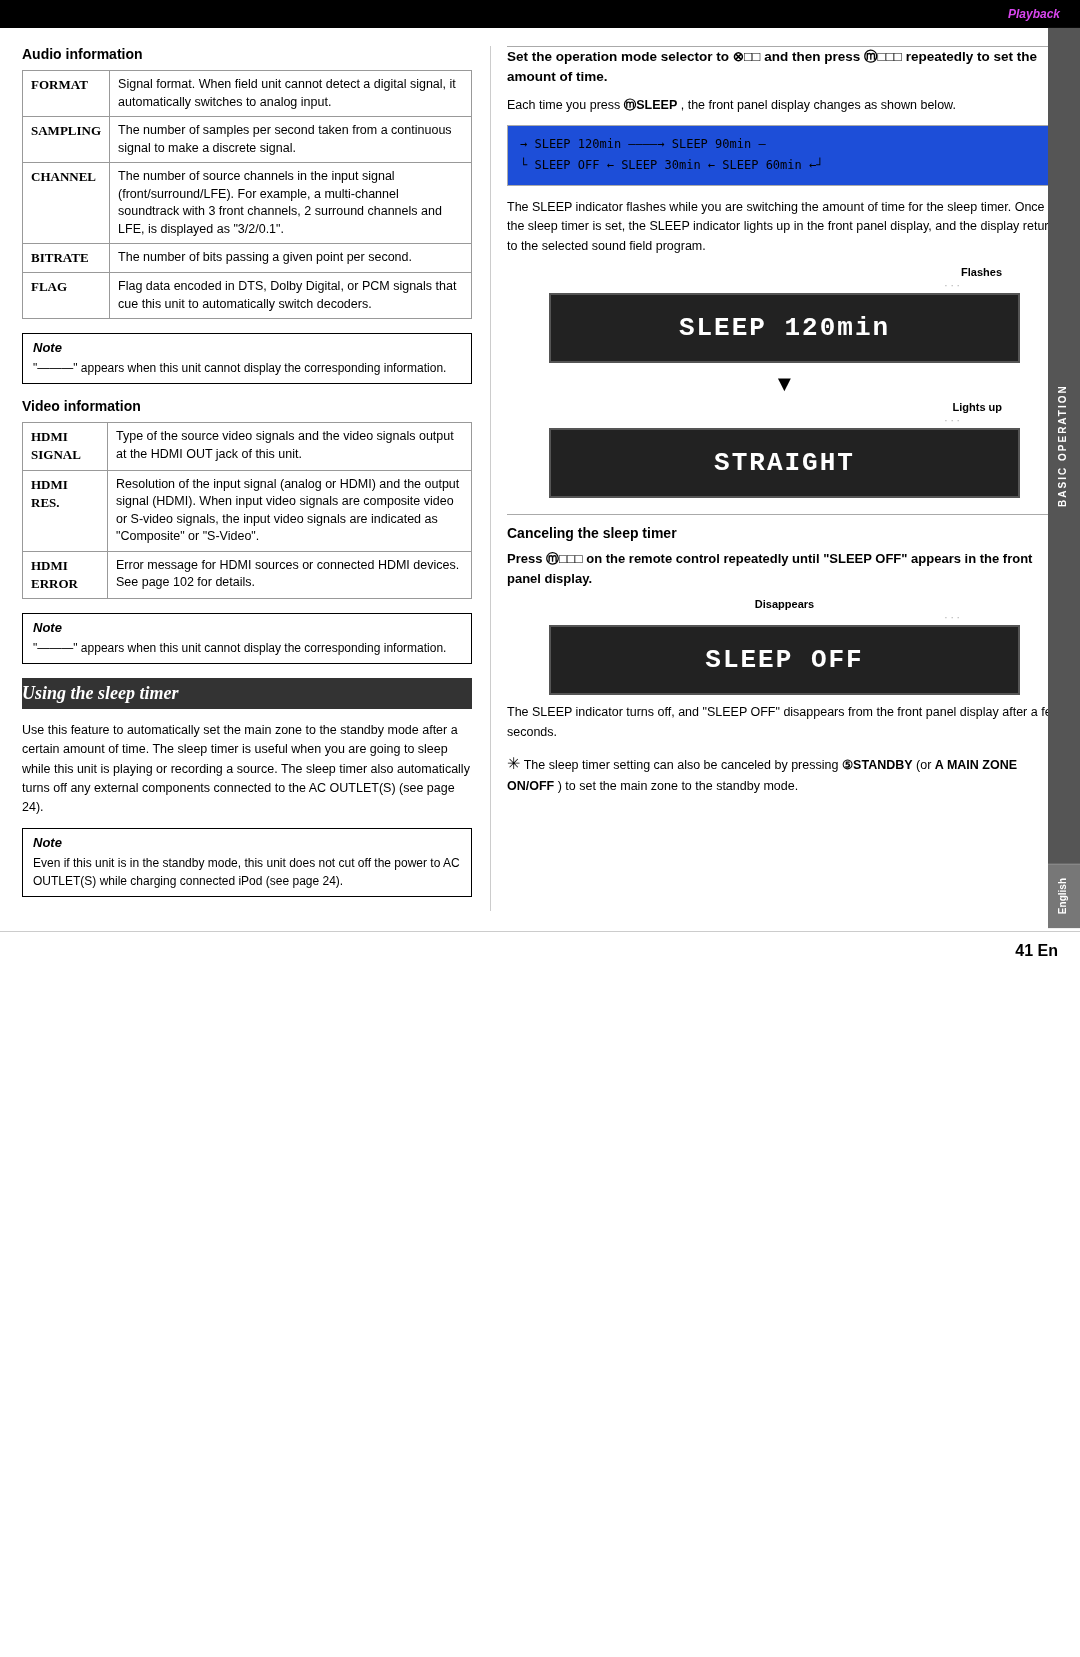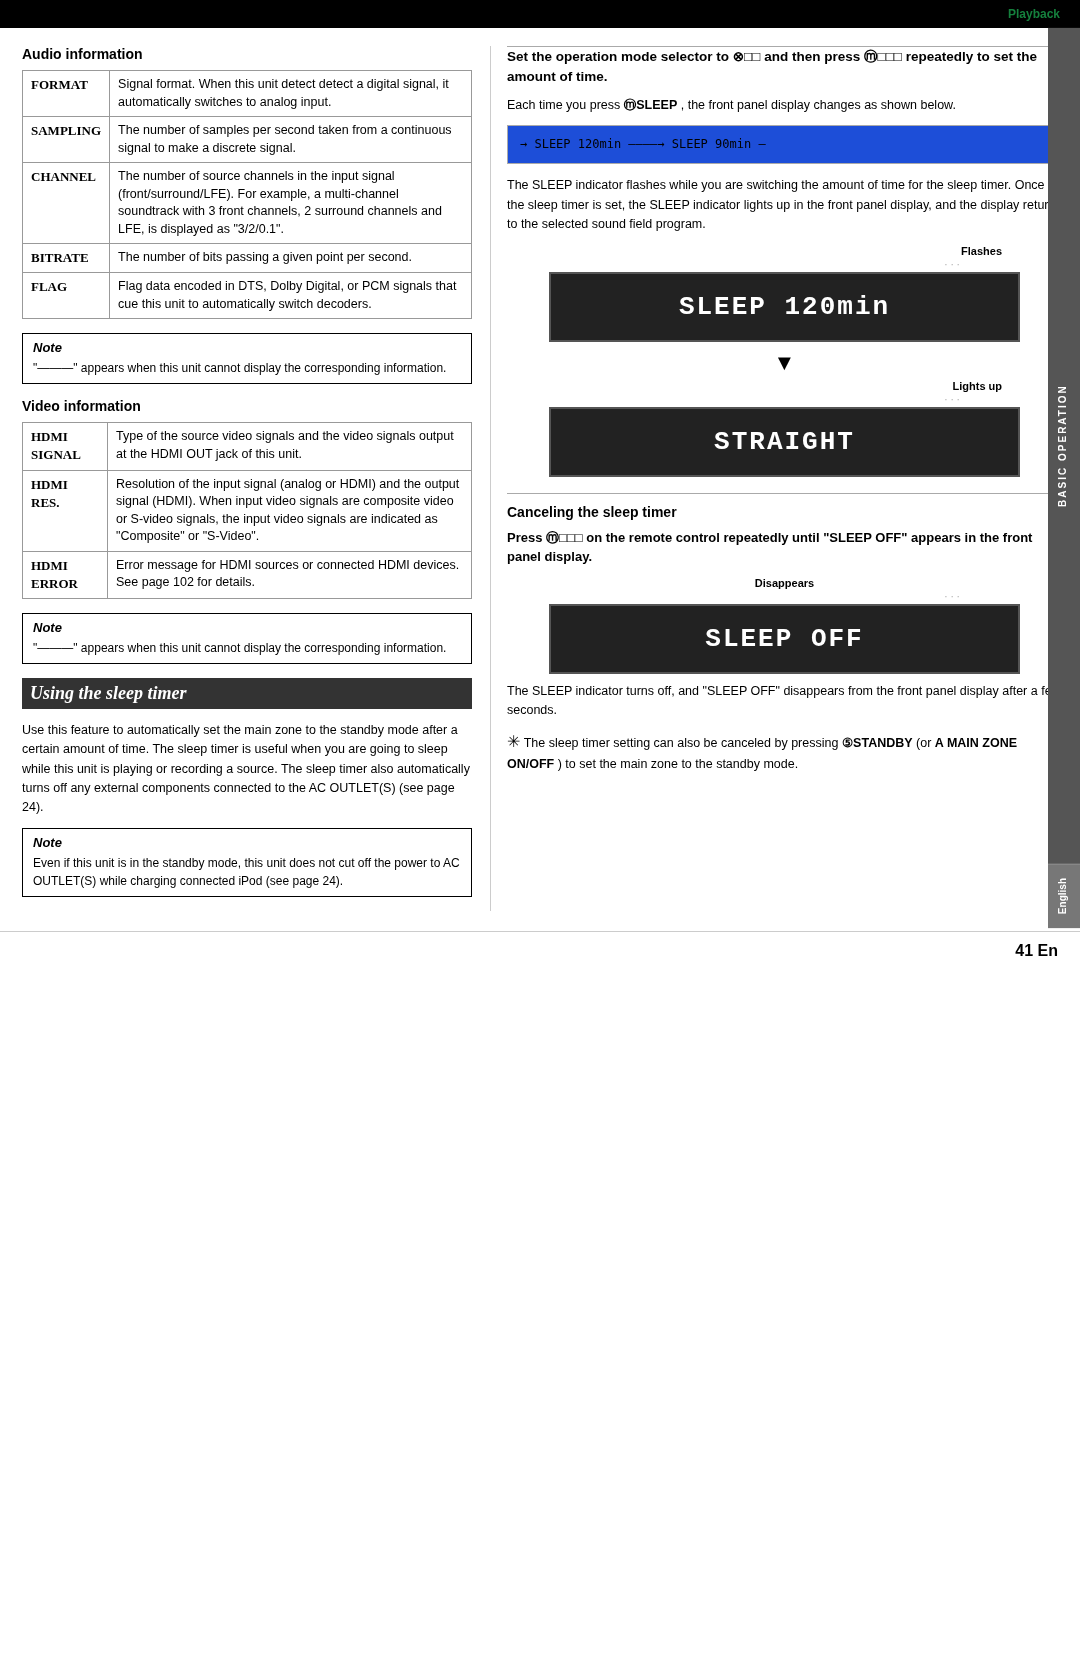--- a/index.html
+++ b/index.html
@@ -16,22 +16,23 @@
     
     .top-bar {
       background: #000;
       height: 28px;
       display: flex;
       align-items: center;
       justify-content: flex-end;
       padding-right: 20px;
     }
     .top-bar span {
-      color: #15803d;
+      color: #d946ef;
       font-size: 12px;
+      font-style: italic;
       font-weight: bold;
     }
 
     
     .main-content {
       display: flex;
       padding: 18px 0 0 0;
     }
 
     
@@ -91,21 +92,21 @@
       line-height: 1.5;
     }
 
     
     .sleep-timer-header {
       background: #333;
       color: #fff;
       font-style: italic;
       font-size: 18px;
       font-weight: bold;
-      padding: 5px 8px;
+      padding: 5px 0;
       margin-bottom: 12px;
       font-family: 'Times New Roman', serif;
     }
 
     .body-text {
       font-size: 12.5px;
       line-height: 1.55;
       margin-bottom: 10px;
     }
 
@@ -206,21 +207,21 @@
 
 <div class="main-content">
 
   <div class="left-col">
 
     <div class="section-header">Audio information</div>
     <table class="info-table">
       <tbody>
         <tr>
           <td>FORMAT</td>
-          <td>Signal format. When this unit detect detect a digital signal, it automatically switches to analog input.</td>
+          <td>Signal format. When field unit cannot detect a digital signal, it automatically switches to analog input.</td>
         </tr>
         <tr>
           <td>SAMPLING</td>
           <td>The number of samples per second taken from a continuous signal to make a discrete signal.</td>
         </tr>
         <tr>
           <td class="channel-cell">CHANNEL</td>
           <td>The number of source channels in the input signal (front/surround/LFE). For example, a multi-channel soundtrack with 3 front channels, 2 surround channels and LFE, is displayed as "3/2/0.1".</td>
         </tr>
         <tr>
@@ -284,20 +285,21 @@
     </div>
 
     <div class="body-text">
       <span>Each time you press</span>
       <strong> ⓜ<span>SLEEP</span></strong>
       <span>, the front panel display changes as shown below.</span>
     </div>
 
     <div class="sleep-flow">
       <div>→ SLEEP 120min ————→ SLEEP 90min —</div>
+      <div>└ SLEEP OFF ← SLEEP 30min ← SLEEP 60min ←┘</div>
     </div>
 
     <div class="body-text">The SLEEP indicator flashes while you are switching the amount of time for the sleep timer. Once the sleep timer is set, the SLEEP indicator lights up in the front panel display, and the display returns to the selected sound field program.</div>
 
     <div style="position:relative; margin-bottom: 8px;">
       <div class="display-label" style="text-align:right; margin-right:60px; font-size:11px; font-weight:bold; margin-bottom:2px;">Flashes</div>
       <div style="display:flex; justify-content:center; margin-bottom:2px;">
         <div style="width:65%; text-align:right; font-size:10px; color:#aaa; padding-right:5px; align-self:flex-end;">
           <span>· · ·</span>
         </div>

